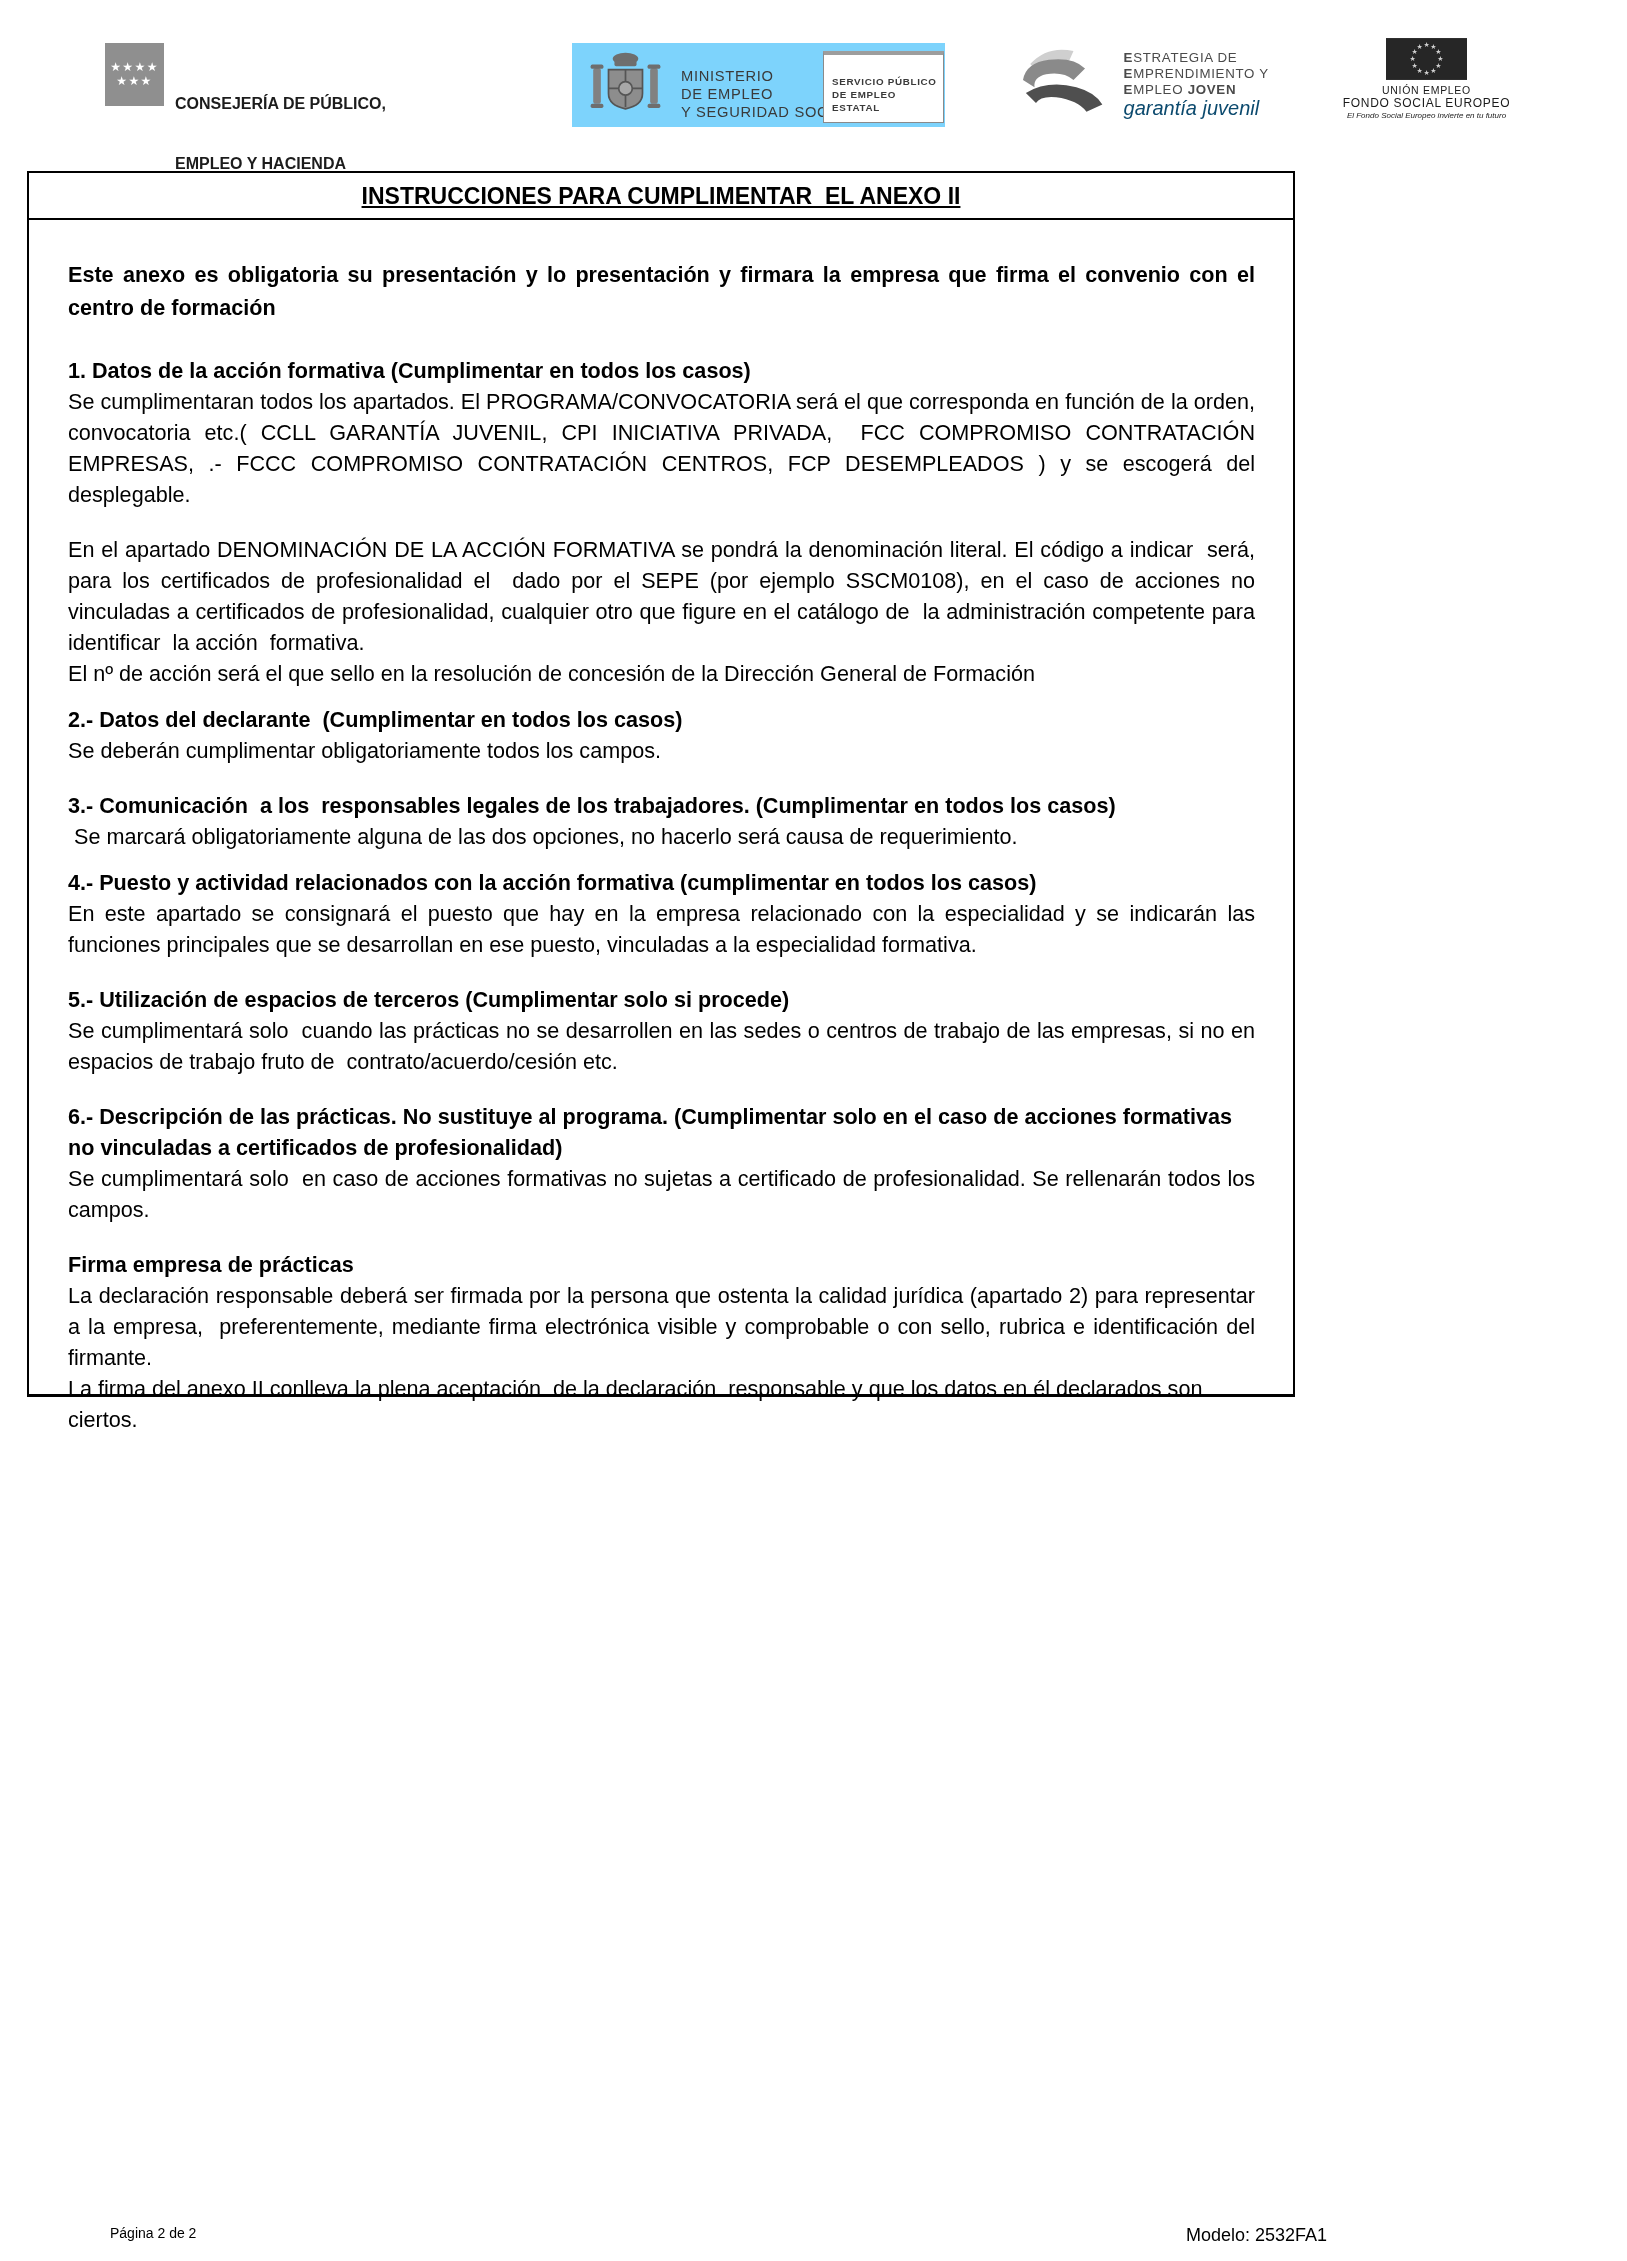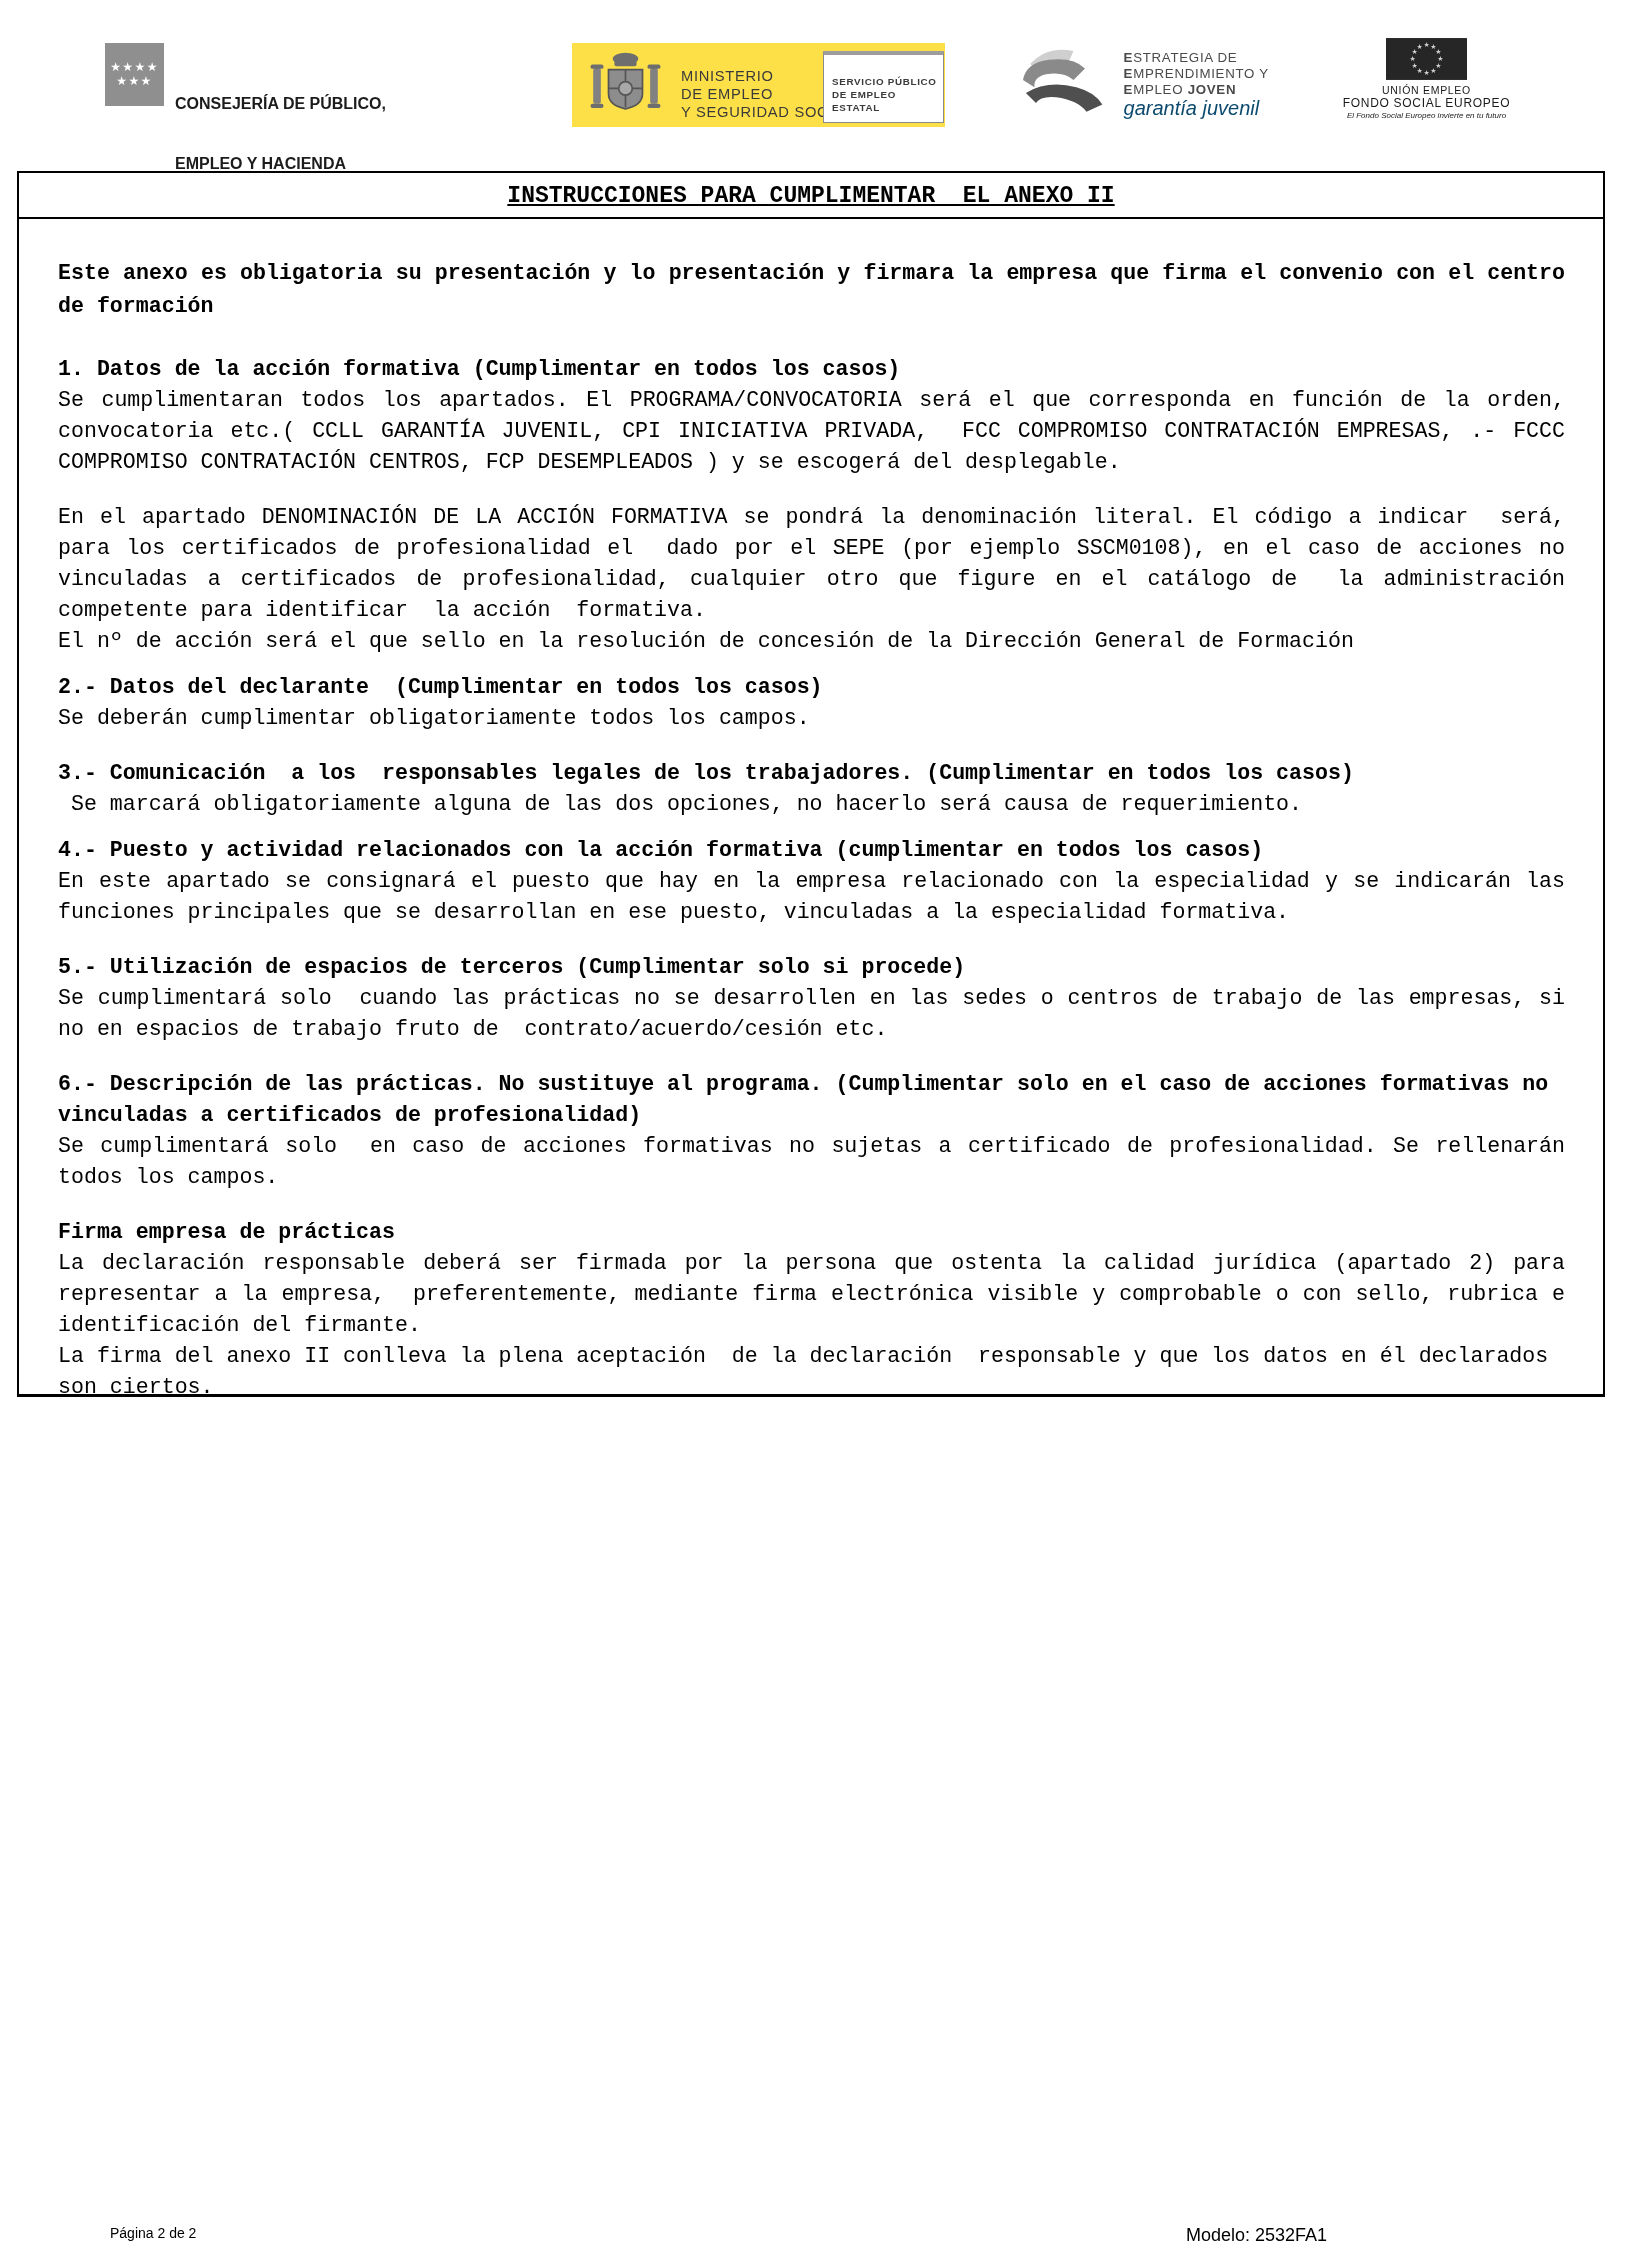--- a/index.html
+++ b/index.html
@@ -15,21 +15,21 @@
   .logo-madrid{position:absolute;left:105px;top:43px;}
   .madrid-top{display:flex;align-items:flex-start;}
   .madrid-flag{
     width:59px;height:63px;background:#8f8f8f;
     display:flex;flex-direction:column;justify-content:center;align-items:center;
     color:#fff;font-size:12px;line-height:13.3px;letter-spacing:1.4px;
   }
   .madrid-dept{margin-left:11px;padding-top:11px;font-size:16px;font-weight:bold;line-height:20px;color:#1c1c1c;white-space:pre;}
   .madrid-name{margin-top:9.8px;font-size:36px;font-weight:bold;color:#161616;letter-spacing:0.7px;}
 
-  .logo-ministerio{position:absolute;left:572px;top:43px;width:373px;height:84px;background:#fde047;}
+  .logo-ministerio{position:absolute;left:572px;top:43px;width:373px;height:84px;background:#7dd3fc;}
   .coat-svg{position:absolute;left:15.4px;top:8.4px;}
   .min-text{position:absolute;left:109px;top:24px;font-size:14.7px;line-height:18px;color:#3a3a3a;letter-spacing:0.7px;}
   .sepe-box{
     position:absolute;right:1.4px;top:8.4px;bottom:4.2px;width:105px;
     background:#ffffff;border:0.7px solid #8a8a8a;border-top:4.2px solid #9d9d9d;
     padding:19.5px 5.6px 0 8.4px;font-size:9.8px;font-weight:bold;line-height:13.3px;color:#3a3a3a;letter-spacing:0.7px;
   }
 
   .logo-garantia{position:absolute;left:1010px;top:42px;display:flex;}
   .gar-text{margin-left:12.6px;padding-top:8.4px;font-size:13.3px;line-height:16px;color:#4a4a4a;letter-spacing:0.7px;}
@@ -38,24 +38,23 @@
   .gar-brand{font-size:20px;font-style:italic;letter-spacing:0;color:#0c4a6e;margin-top:2.1px;font-weight:500;}
 
   .logo-eu{position:absolute;left:1306px;top:38px;width:241px;text-align:center;}
   .eu-flag{width:81px;height:42px;margin:0 auto;display:block;}
   .eu-l1{margin-top:3.5px;font-size:10.5px;letter-spacing:0.7px;color:#1b1b1b;}
   .eu-l2{font-size:12px;letter-spacing:0.7px;color:#1b1b1b;}
   .eu-l3{font-size:8px;font-style:italic;color:#1b1b1b;margin-top:1.4px;}
 
   
   .box{
-    position:absolute;left:17px;top:171px;width:1588px;height:1226px;
+    position:absolute;left:27px;top:171px;width:1268px;height:1226px;
     border:2.1px solid #000;border-bottom-width:3.5px;box-sizing:border-box;
     background:#fff;
-    font-family:Liberation Mono, monospace;
   }
   .box-title{
     border-bottom:2.1px solid #000;
     text-align:center;font-weight:bold;font-size:23px;
     padding:9.8px 0 8.4px 0;
     text-decoration:underline;
     white-space:pre-wrap;
   }
   .box-content{padding:19.5px 38px 0 39px;font-size:21.6px;line-height:31px;}
   .box-content p{margin:0;white-space:pre-wrap;}

